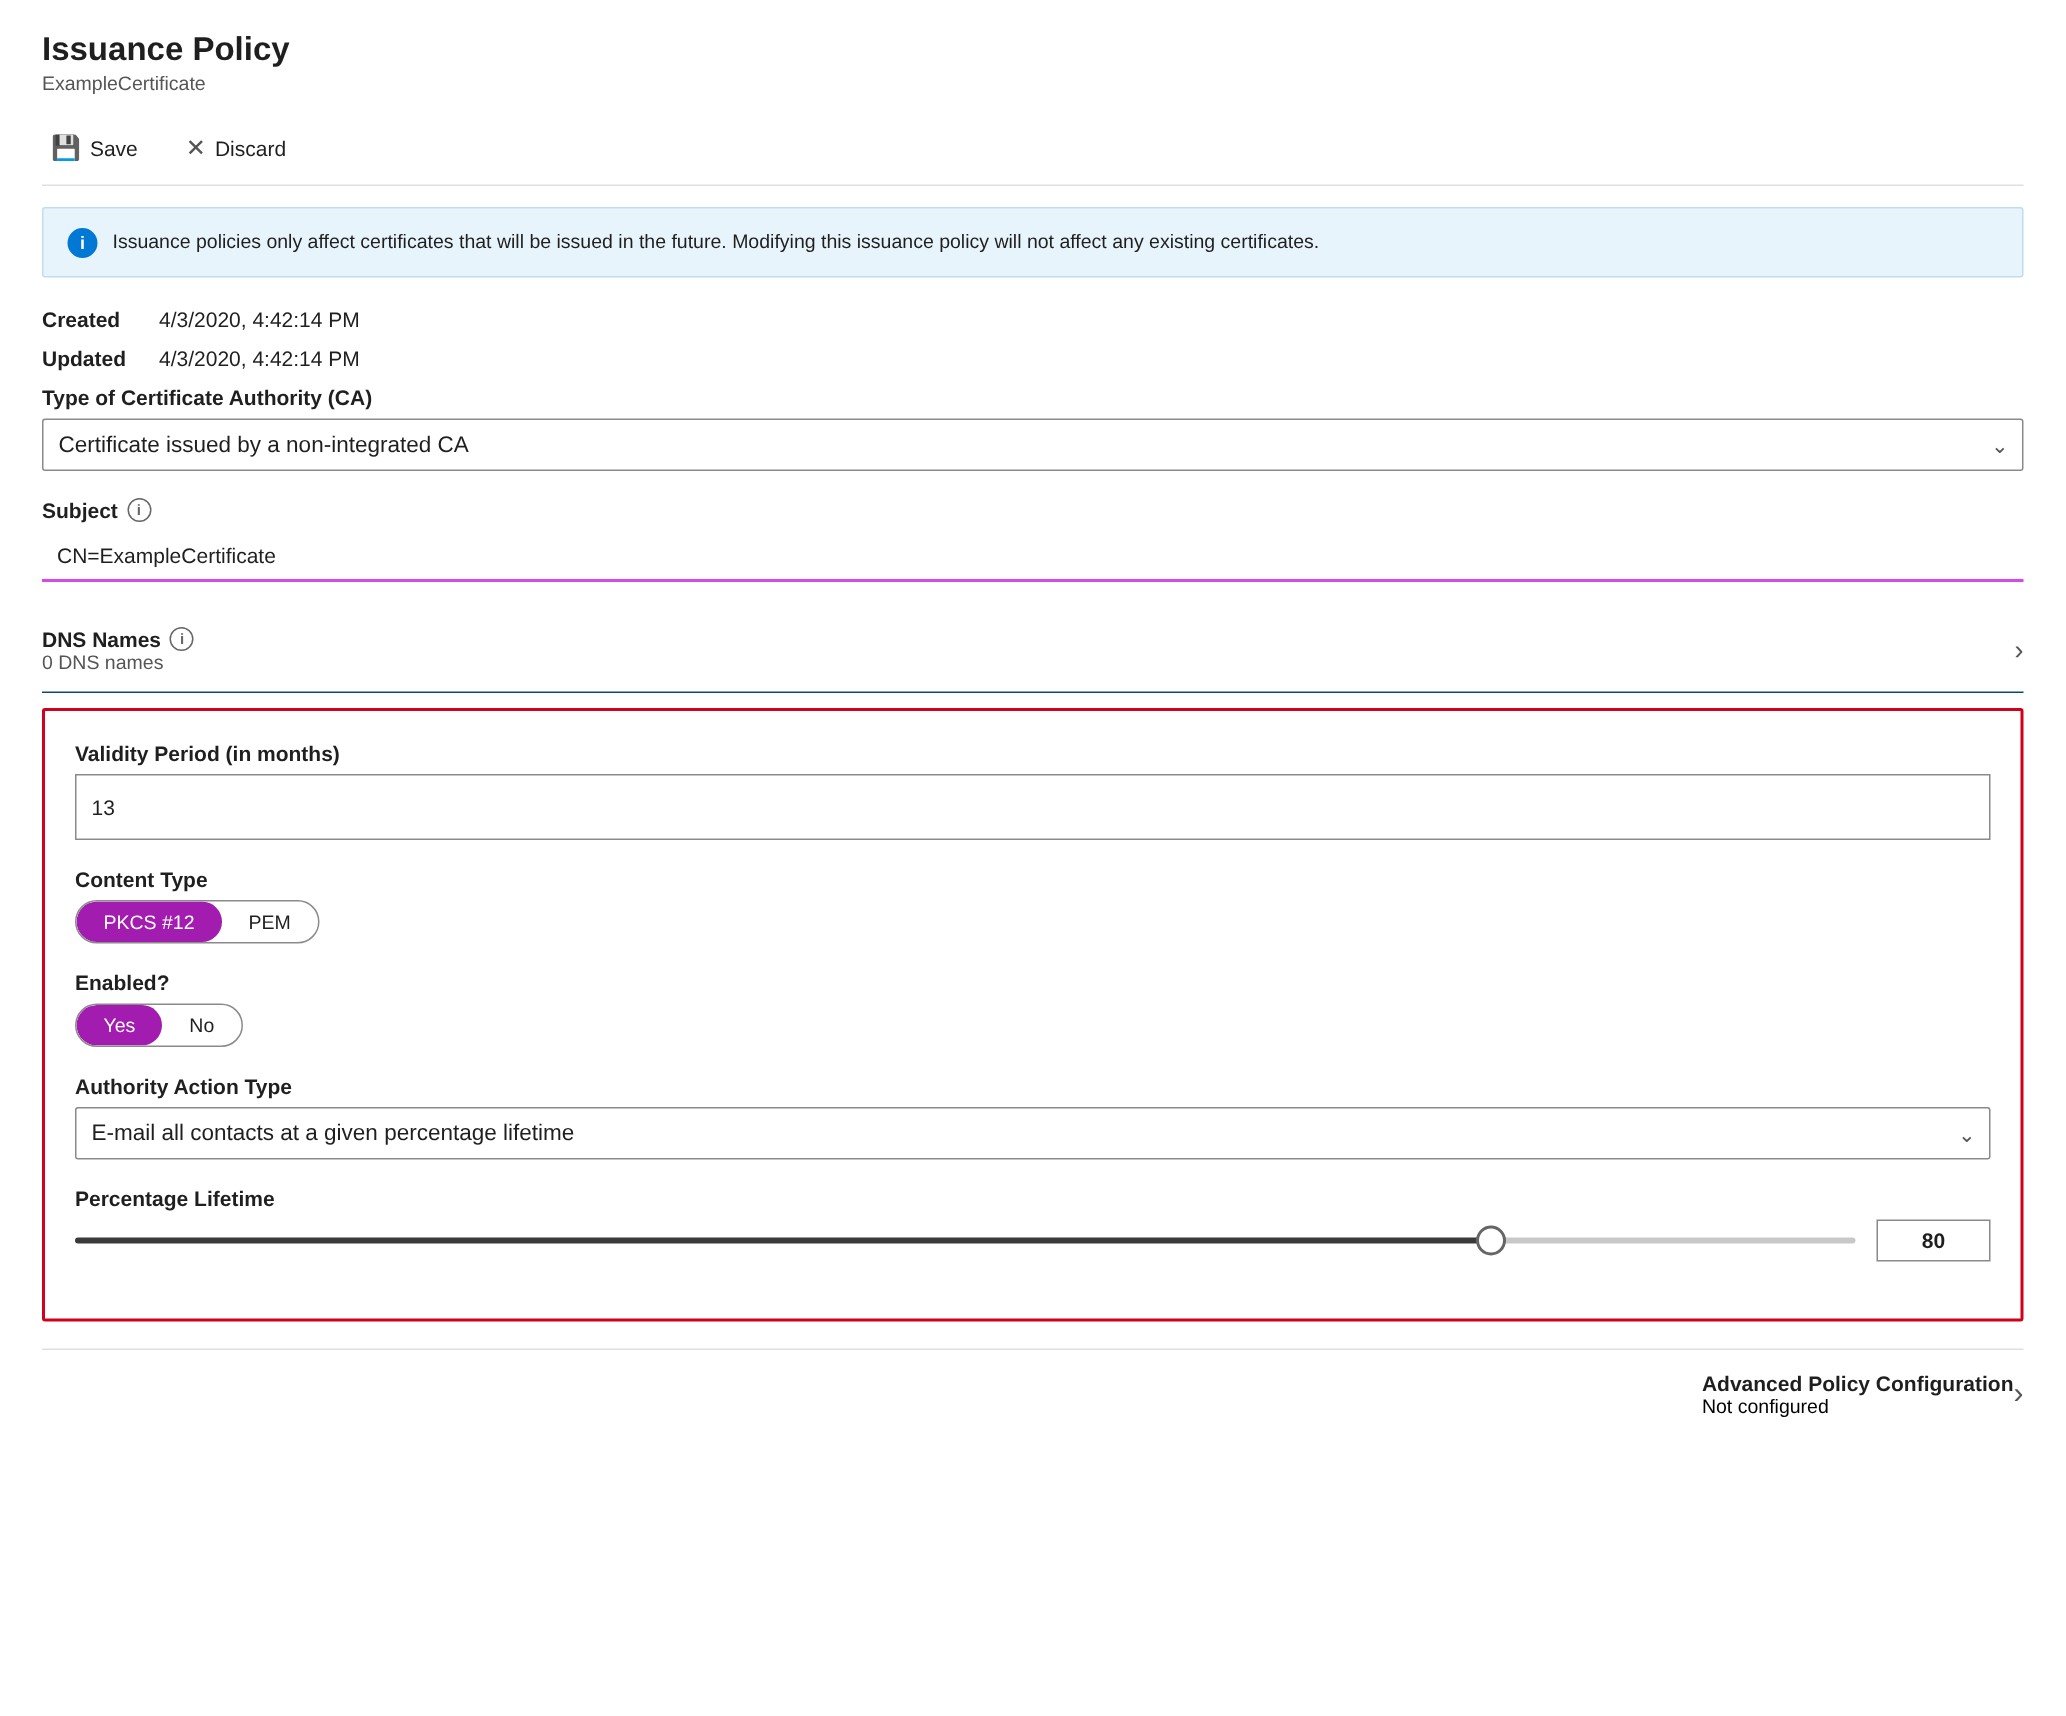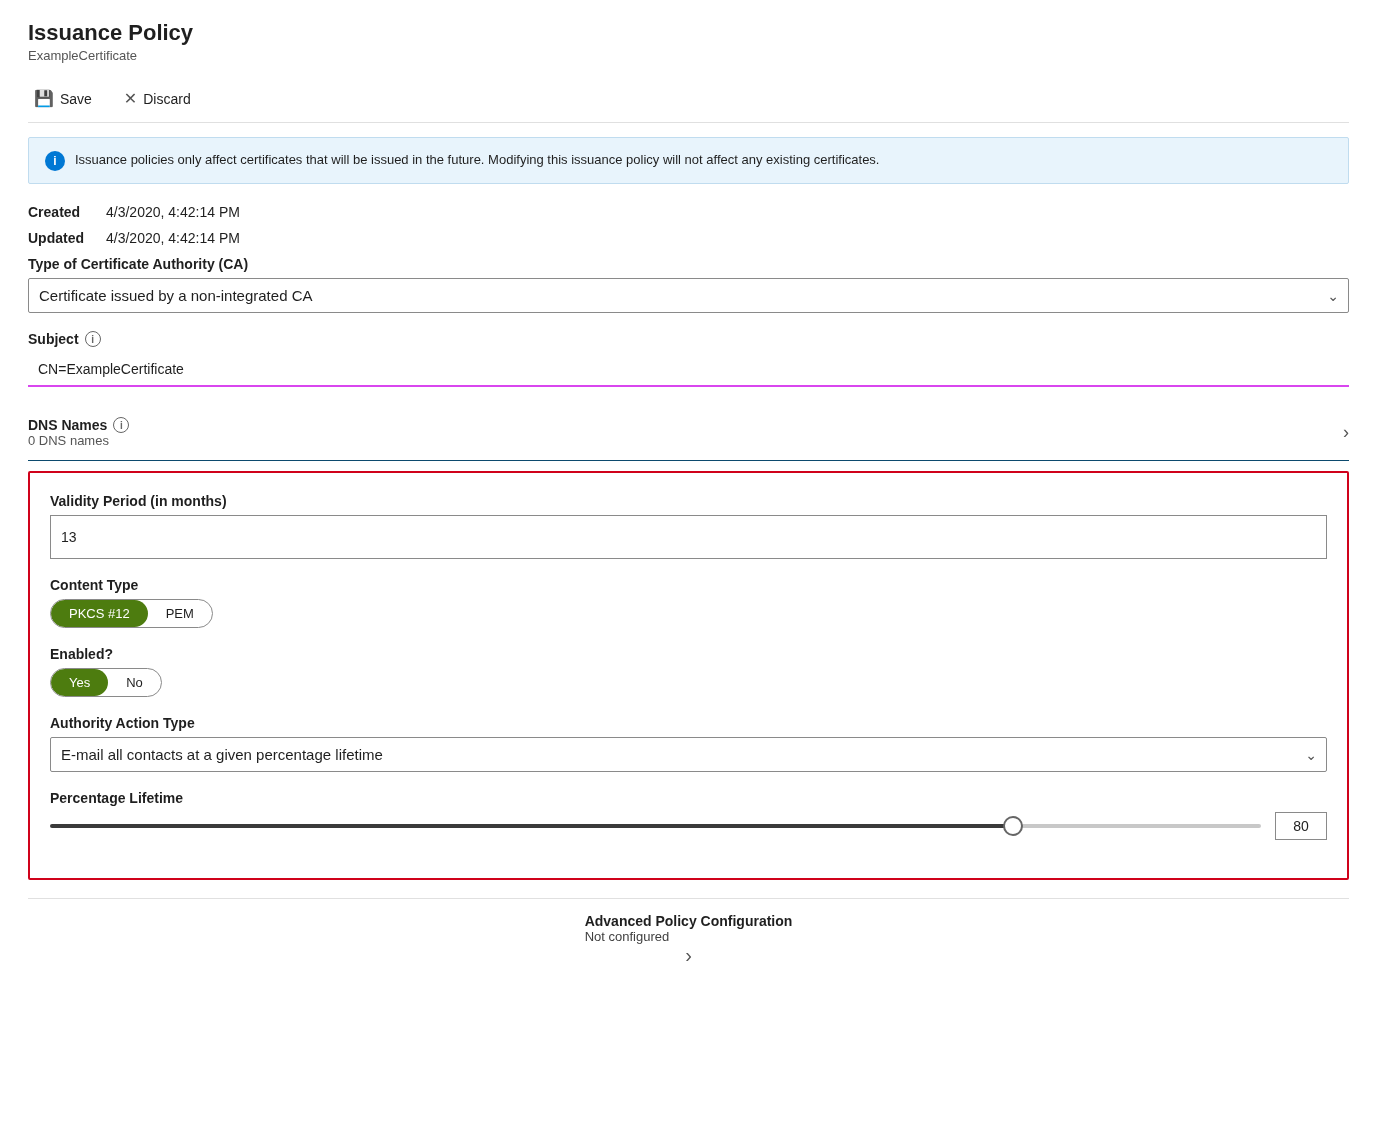--- a/index.html
+++ b/index.html
@@ -214,51 +214,51 @@
       padding: 6px 18px;
       cursor: pointer;
       font-size: 13px;
       border: none;
       background: transparent;
       color: #1f1f1f;
       border-radius: 20px;
     }
 
     .toggle-option.active {
-      background: #4d7c0f;
+      background: #a21caf;
       color: #fff;
       font-weight: 500;
     }
 
     .slider-value-box {
-      width: 52px;
+      width: 76px;
       padding: 5px 8px;
       border: 1px solid #8a8a8a;
       text-align: center;
       font-size: 14px;
+      font-weight: bold;
     }
 
     
     .advanced-row {
       display: flex;
       align-items: center;
       justify-content: flex-end;
       padding: 14px 0;
       border-top: 1px solid #e0e0e0;
-      flex-direction: column;
     }
 
     .advanced-left .adv-label {
       font-weight: 600;
       font-size: 14px;
     }
 
     .advanced-left .adv-value {
       font-size: 13px;
-      color: #404040;
+      color: #000000;
     }
 
     input[type=range] {
       width: 100%;
       accent-color: #3a3a3a;
     }
 
     .slider-row {
       display: flex;
       align-items: center;

